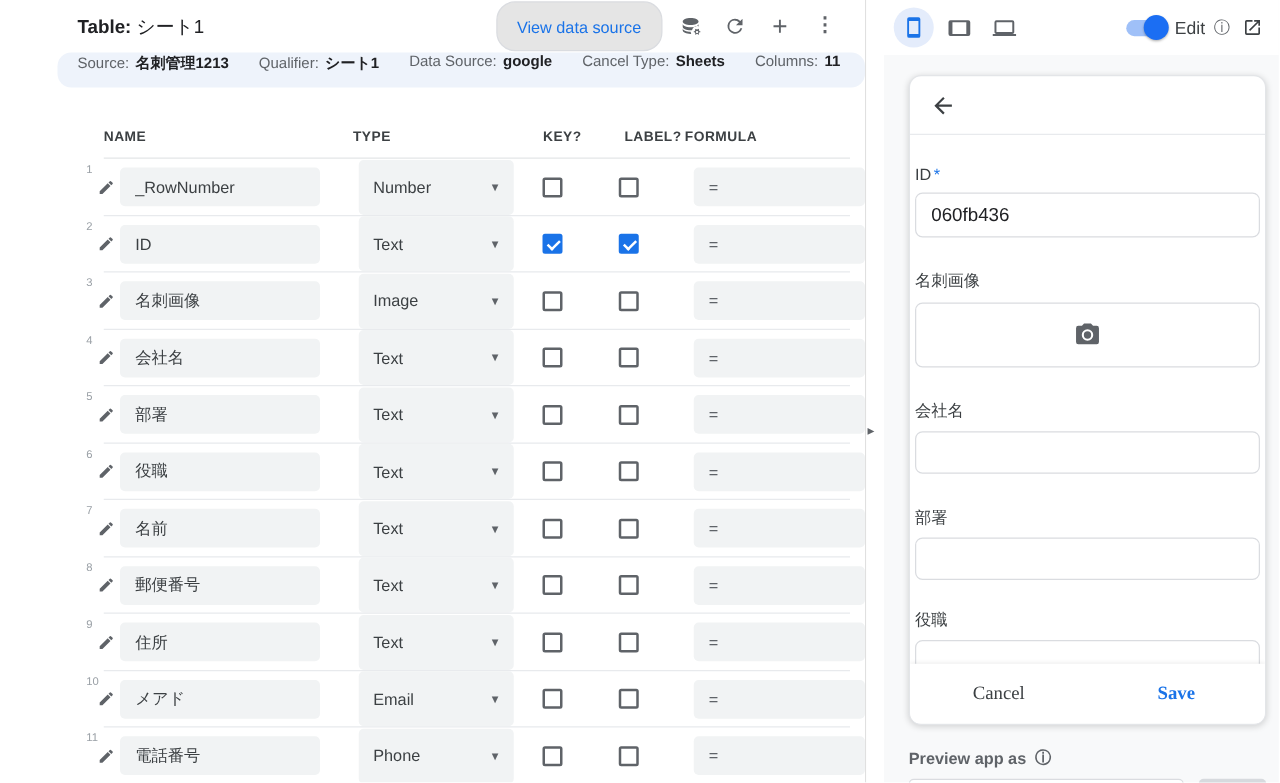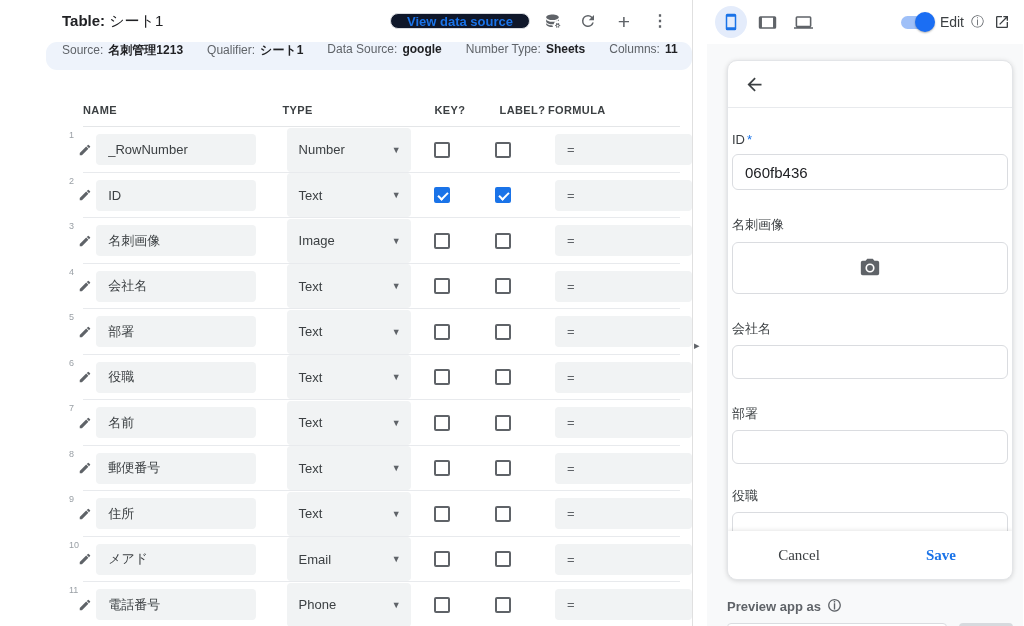--- a/index.html
+++ b/index.html
@@ -6,22 +6,22 @@
   html,body { width:1024px; height:626px; overflow:hidden; background:#fff;
     font-family:"Liberation Sans", sans-serif; }
   .app { display:flex; width:1024px; height:626px; }
 
   
   .left-panel { width:693px; height:626px; background:#fff; border-right:1px solid #e0e0e0; display:flex; flex-direction:column;padding-left:46px; }
   .tbl-header { height:42px; display:flex; align-items:center; padding:0 18px 0 16px; background:#fff; flex:none; }
   .tbl-title { font-size:15px; color:#202124; white-space:nowrap; }
   .tbl-title b { font-weight:700; }
   .hdr-actions { margin-left:auto; display:flex; align-items:center; gap:8px; }
-  .vds-btn { height:16px; padding:0 16px; border:1px solid #dadce0; border-radius:15px; background:#0f172a;
-    color:#1a73e8; font-size:13px; font-weight:700; font-family:"Liberation Sans",sans-serif; cursor:pointer; white-space:nowrap; }
+  .vds-btn { height:40px; padding:0 16px; border:1px solid #dadce0; border-radius:15px; background:#e5e5e5;
+    color:#1a73e8; font-size:13px; font-weight:400; font-family:"Liberation Sans",sans-serif; cursor:pointer; white-space:nowrap; }
   .icon-btn { width:28px; height:28px; display:flex; align-items:center; justify-content:center; border:none; background:transparent; color:#5f6368; cursor:pointer; }
   .icon-btn svg { fill:#5f6368; }
   .glyph { font-size:18px; color:#5f6368; line-height:1; }
 
   .source-bar { height:28px; background:#eef3fb; display:flex; gap:24px; padding:0 16px; flex:none;border-radius:11px; }
   .src-pair { font-size:12px; color:#5f6368; white-space:nowrap; }
   .src-pair b { color:#202124; font-weight:700; margin-left:5px; }
 
   .table-head { height:57px; flex:none; display:flex; align-items:flex-end; padding:0 0 11px 37px; position:relative; }
   .table-head::after { content:""; position:absolute; left:37px; right:12px; bottom:0; border-bottom:1px solid #e4e6e8; }
@@ -120,21 +120,21 @@
         <button class="icon-btn">
             <span class="glyph" style="font-size:16px;font-weight:700;">⋮</span>
           </button>
       </div>
     </div>
 
     <div class="source-bar">
       <span class="src-pair"><span>Source:</span><b>名刺管理1213</b></span>
       <span class="src-pair"><span>Qualifier:</span><b>シート1</b></span>
       <span class="src-pair"><span>Data Source:</span><b>google</b></span>
-      <span class="src-pair"><span>Number Type:</span><b>Sheets</b></span>
+      <span class="src-pair"><span>Cancel Type:</span><b>Sheets</b></span>
       <span class="src-pair"><span>Columns:</span><b>11</b></span>
     </div>
 
     <div class="table-head">
       <span class="th th-name">NAME</span>
       <span class="th th-type">TYPE</span>
       <span class="th th-key">KEY?</span>
       <span class="th th-label">LABEL?</span>
       <span class="th th-formula">FORMULA</span>
     </div>

